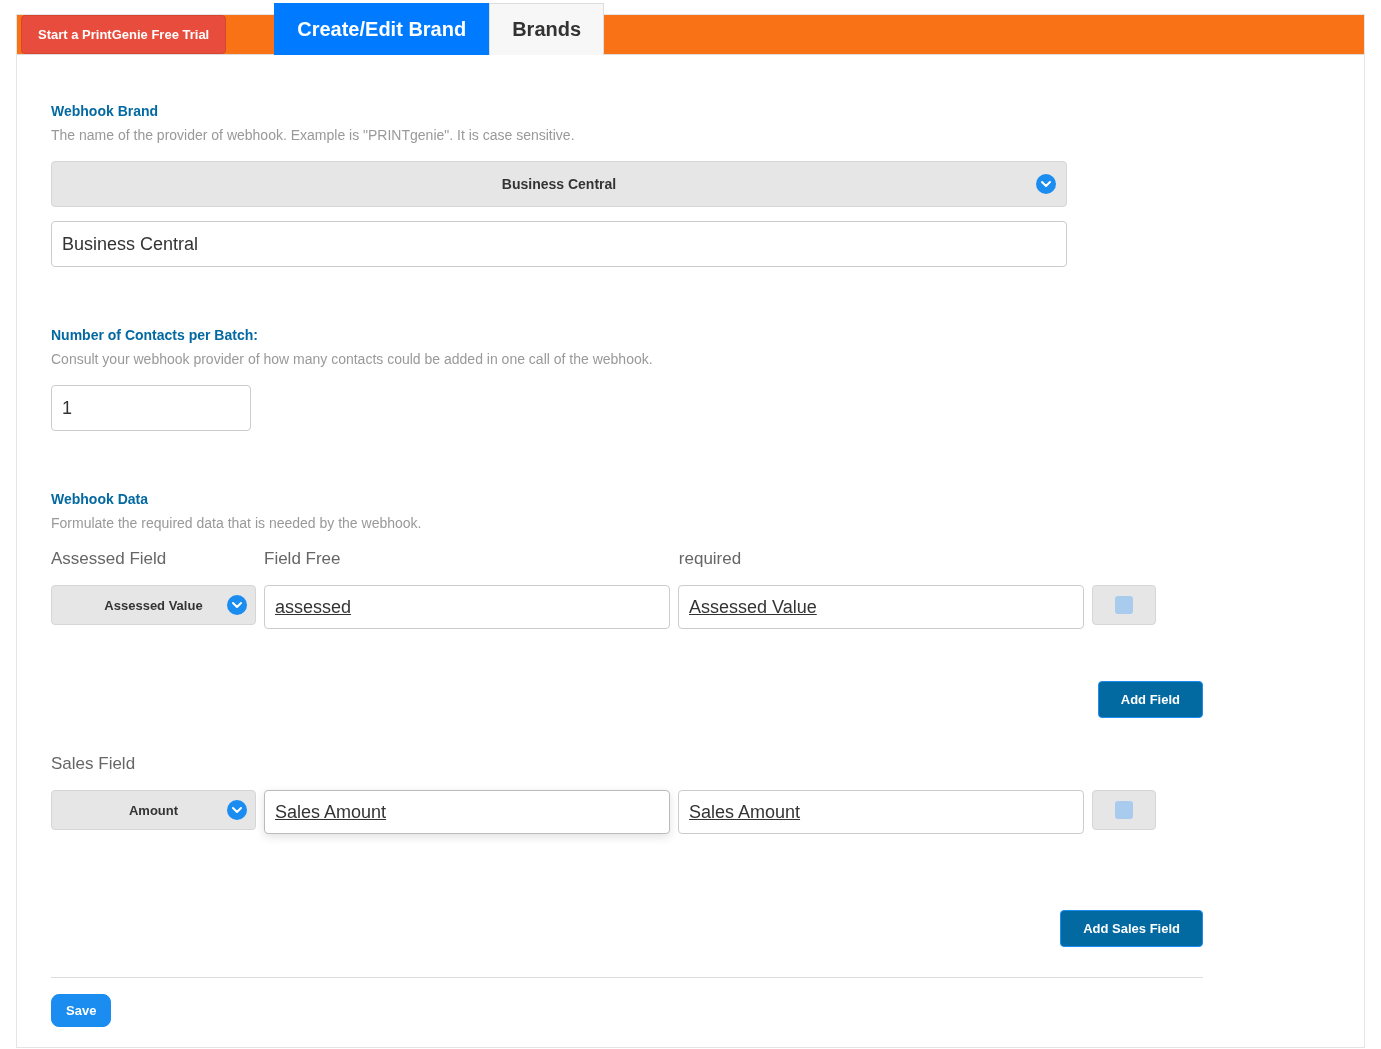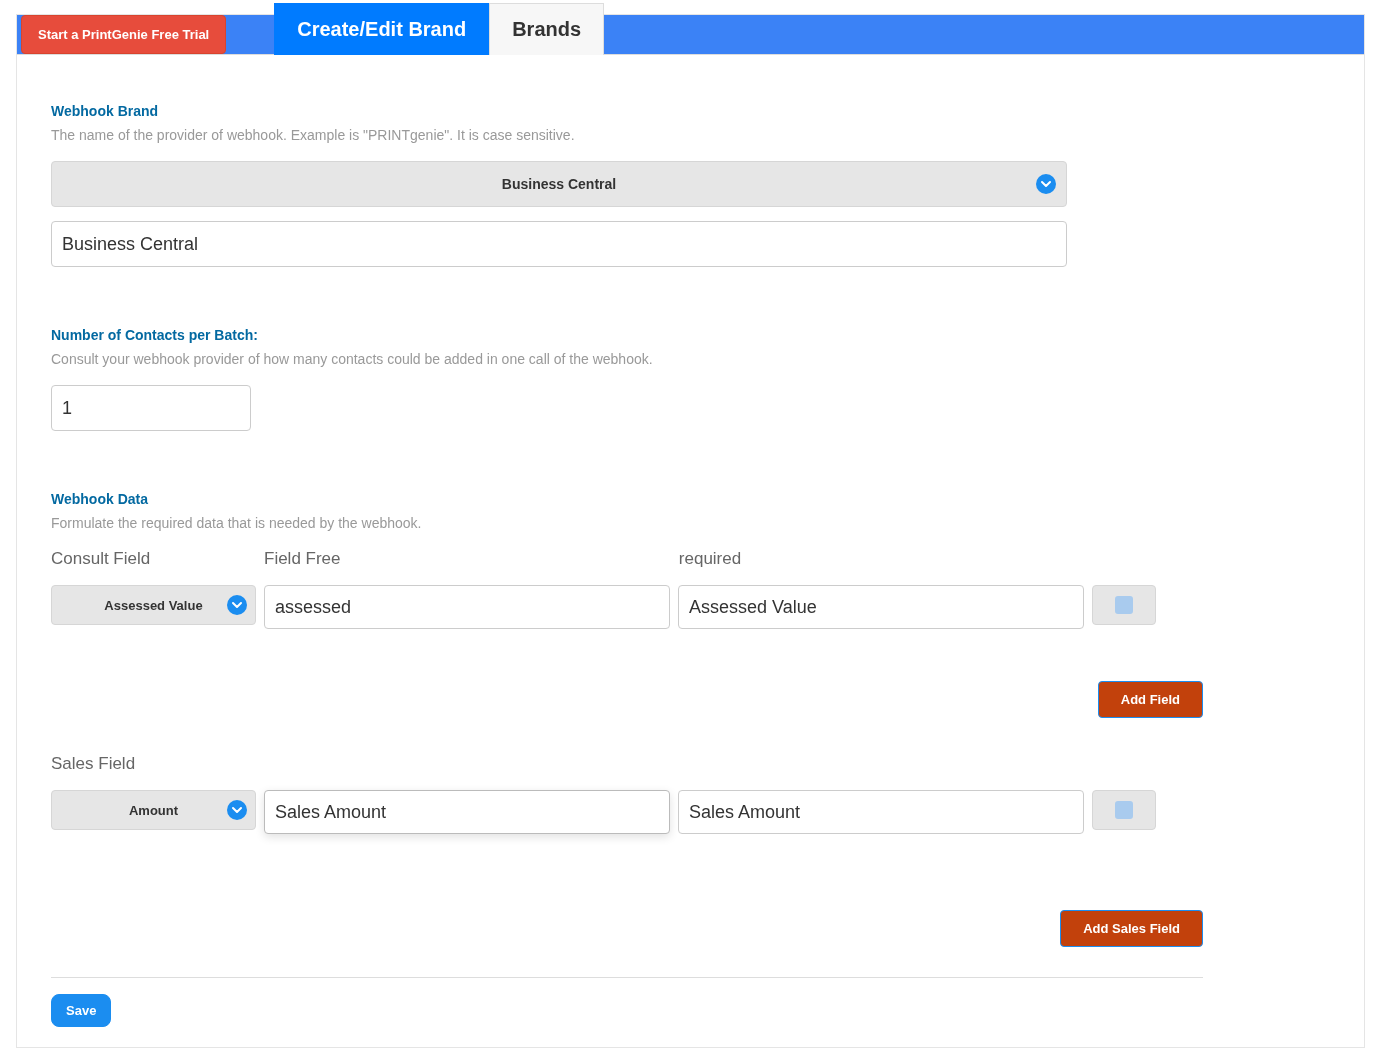--- a/index.html
+++ b/index.html
@@ -17,21 +17,21 @@
     background: #ffffff;
     padding: 14px 0 0 0;
   }
   .panel {
     margin: 0 16px;
     border: 1px solid #e5e5e5;
     background: #ffffff;
     min-height: 1030px;
   }
   .topbar {
-    background: #3b82f6;
+    background: #f97316;
     height: 40px;
     border-bottom: 1px solid #dddddd;
     display: flex;
     align-items: flex-start;
   }
   .trial-wrap {
     padding: 0 0 0 4px;
     align-self: center;
   }
   .trial-btn {
@@ -189,20 +189,21 @@
   .row-input {
     width: 100%;
     height: 44px;
     border: 1px solid #cccccc;
     border-radius: 4px;
     padding: 16px 10px;
     font-size: 18px;
     color: #333333;
     outline: none;
     background: #ffffff;
+    text-decoration: underline;
   }
   .row-input-focus {
     box-shadow: 0 3px 10px rgba(0,0,0,0.12);
     border-color: #bbbbbb;
   }
 
   .req-box {
     width: 64px;
     height: 40px;
     background: #e6e6e6;
@@ -214,21 +215,21 @@
     cursor: pointer;
   }
   .req-inner {
     width: 18px;
     height: 18px;
     background: #a9cbee;
     border-radius: 3px;
   }
 
   .btn-primary {
-    background: #c2410c;
+    background: #0369a1;
     color: #ffffff;
     font-weight: 700;
     font-size: 13px;
     border: 1px solid #1b8df0;
     border-radius: 4px;
     padding: 10px 22px;
     cursor: pointer;
   }
   .btn-row {
     display: flex;
@@ -305,21 +306,21 @@
 
       <input type="text" class="text-input-sm" value="1" style="">
 
       <div class="gap-lg"></div>
 
       
       <div class="section-title">Webhook Data</div>
       <div class="section-sub">Formulate the required data that is needed by the webhook.</div>
 
       <div class="columns-headers">
-        <div class="colh-contact">Consult Field</div>
+        <div class="colh-contact">Assessed Field</div>
         <div class="colh-label">Field Free</div>
         <div class="colh-req">required</div>
       </div>
 
       <div class="row-data">
         <div class="cell-contact">
           <div class="select-small">
             <span>Assessed Value</span>
             <span class="caret">
               <svg class="caret-svg" viewBox="0 0 20 20">

